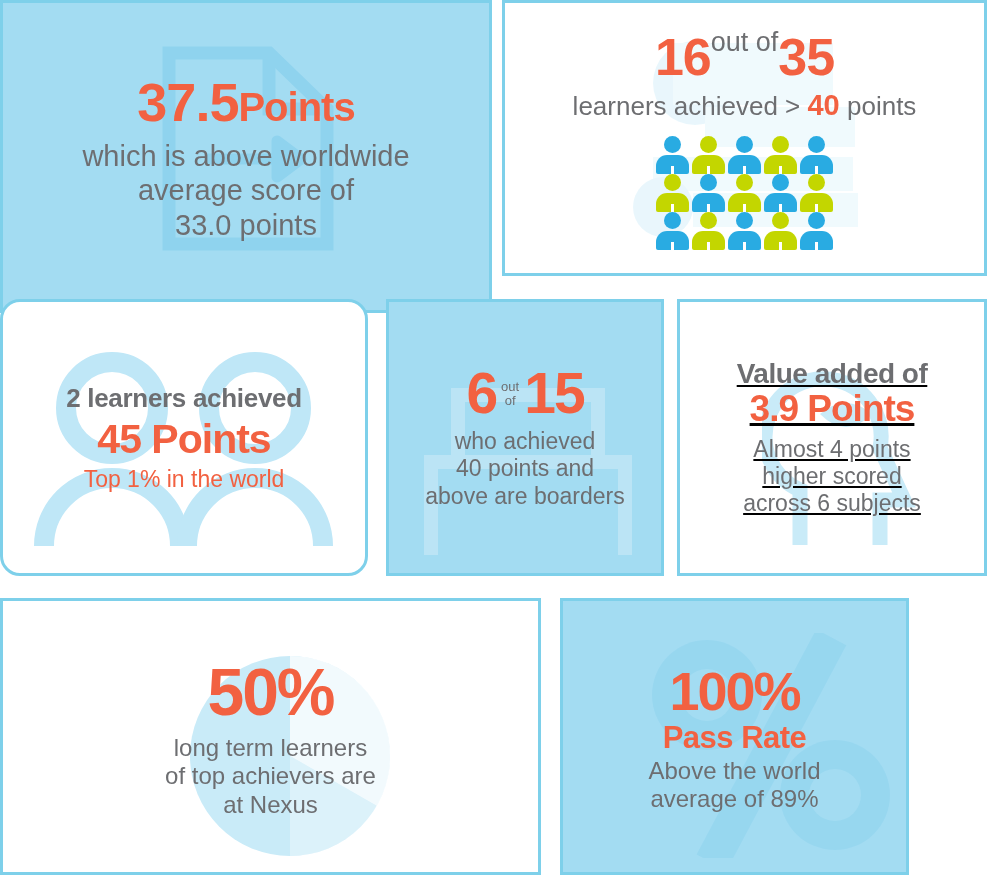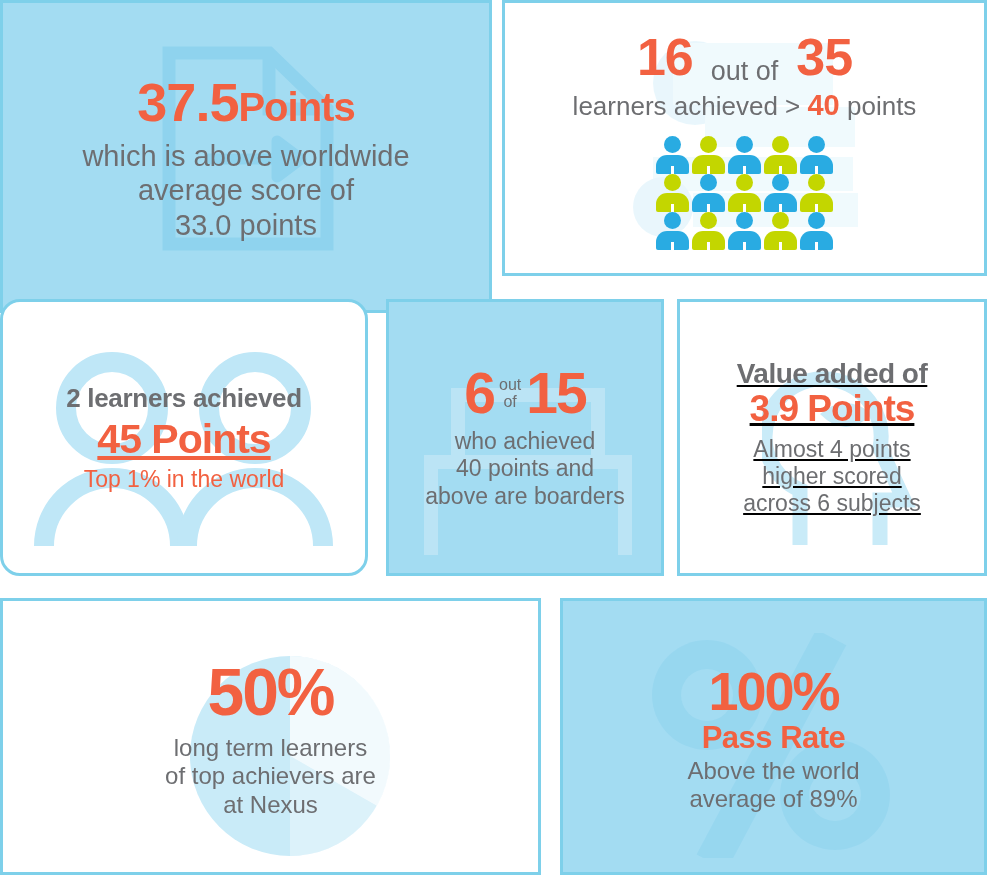--- a/index.html
+++ b/index.html
@@ -53,21 +53,21 @@
   #p-score        { left: 0px;   top: 0px;   width: 492px; height: 313px; }
   #p-score .headline {
     font-size: 54px; font-weight: bold; color: #F26141; letter-spacing: -1px;
     margin-bottom: 6px;
   }
   #p-score .headline .unit { font-size: 40px; }
   #p-score .sub   { font-size: 29px; }
 
   
   #p-ratio        { left: 502px; top: 0px;   width: 485px; height: 276px; }
-  #p-ratio .line1 { display:flex; align-items:flex-end; justify-content:center; gap:18px; }
+  #p-ratio .line1 { display:flex; align-items:flex-start; justify-content:center; gap:0; }
   #p-ratio .num   { font-size: 52px; font-weight: bold; color:#F26141; letter-spacing:-1px; }
   #p-ratio .mid   { font-size: 27px; color:#6D6E71; }
   #p-ratio .line2 { font-size: 26px; color:#6D6E71; margin-top: 2px; }
   #p-ratio .line2 b { color:#F26141; font-size:29px; }
   .people-grid {
     margin-top: 14px;
     display: grid;
     grid-template-columns: repeat(5, 35px);
     grid-auto-rows: 38px;
     gap: 0px 1px;
@@ -81,43 +81,43 @@
     position:absolute; left:1px; top:19px; width:33px; height:19px;
     border-radius: 11px 11px 2px 2px;
   }
   .person .body::after {
     content:""; position:absolute; left:15px; bottom:0; width:3px; height:8px; background:#fff;
   }
 
   
   #p-top          { left: 0px;   top: 299px; width: 368px; height: 277px; border-radius: 20px; }
   #p-top .l1 { font-size: 26px; font-weight:bold; color:#6D6E71; letter-spacing:-0.3px; }
-  #p-top .l2 { font-size: 41px; font-weight:bold; color:#F26141; letter-spacing:-1px; margin-top:2px;text-decoration:underline;}
+  #p-top .l2 { font-size: 41px; font-weight:bold; color:#F26141; letter-spacing:-1px; margin-top:2px;}
   #p-top .l3 { font-size: 23px; color:#F26141; margin-top:3px; }
 
   
   #p-board        { left: 386px; top: 299px; width: 278px; height: 277px; }
   #p-board .ratio { display:flex; align-items:center; justify-content:center; gap:5px; }
   #p-board .num   { font-size: 57px; font-weight:bold; color:#F26141; letter-spacing:-2px; line-height:1; }
-  #p-board .stack { display:flex; flex-direction:column; font-size:16px; color:#6D6E71; line-height:1.05; font-weight:500;}
+  #p-board .stack { display:flex; flex-direction:column; font-size:13px; color:#6D6E71; line-height:1.05; font-weight:500;}
   #p-board .sub   { font-size: 23px; margin-top: 6px; }
 
   
   #p-value        { left: 677px; top: 299px; width: 310px; height: 277px; text-decoration: underline; }
   #p-value .l1 { font-size: 28px; font-weight:bold; color:#6D6E71; letter-spacing:-0.5px; }
   #p-value .l2 { font-size: 37px; font-weight:bold; color:#F26141; letter-spacing:-1px; margin-top:-2px;}
   #p-value .sub{ font-size: 23px; margin-top:6px; }
 
   
   #p-longterm     { left: 0px;   top: 598px; width: 541px; height: 277px; }
   #p-longterm .l1 { font-size: 66px; font-weight:bold; color:#F26141; letter-spacing:-2px; }
   #p-longterm .sub{ font-size: 24px; margin-top:4px; }
 
   
-  #p-pass         { left: 560px; top: 598px; width: 427px; height: 277px; }
+  #p-pass         { left: 560px; top: 598px; width: 349px; height: 277px; }
   #p-pass .l1 { font-size: 54px; font-weight:bold; color:#F26141; letter-spacing:-2px; }
   #p-pass .l2 { font-size: 31px; font-weight:bold; color:#F26141; letter-spacing:-0.5px; margin-top:-2px;}
   #p-pass .sub{ font-size: 24px; margin-top:1px; }
 </style>
 </head>
 <body>
 
 <div id="infographic">
 
   <div class="panel blue" id="p-score">

